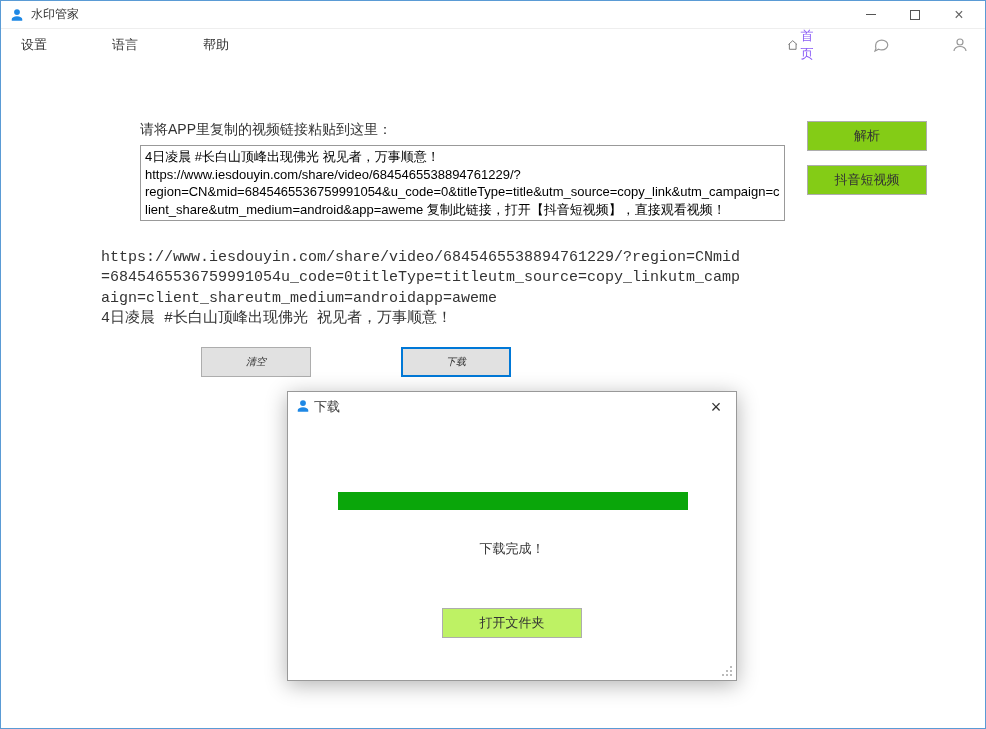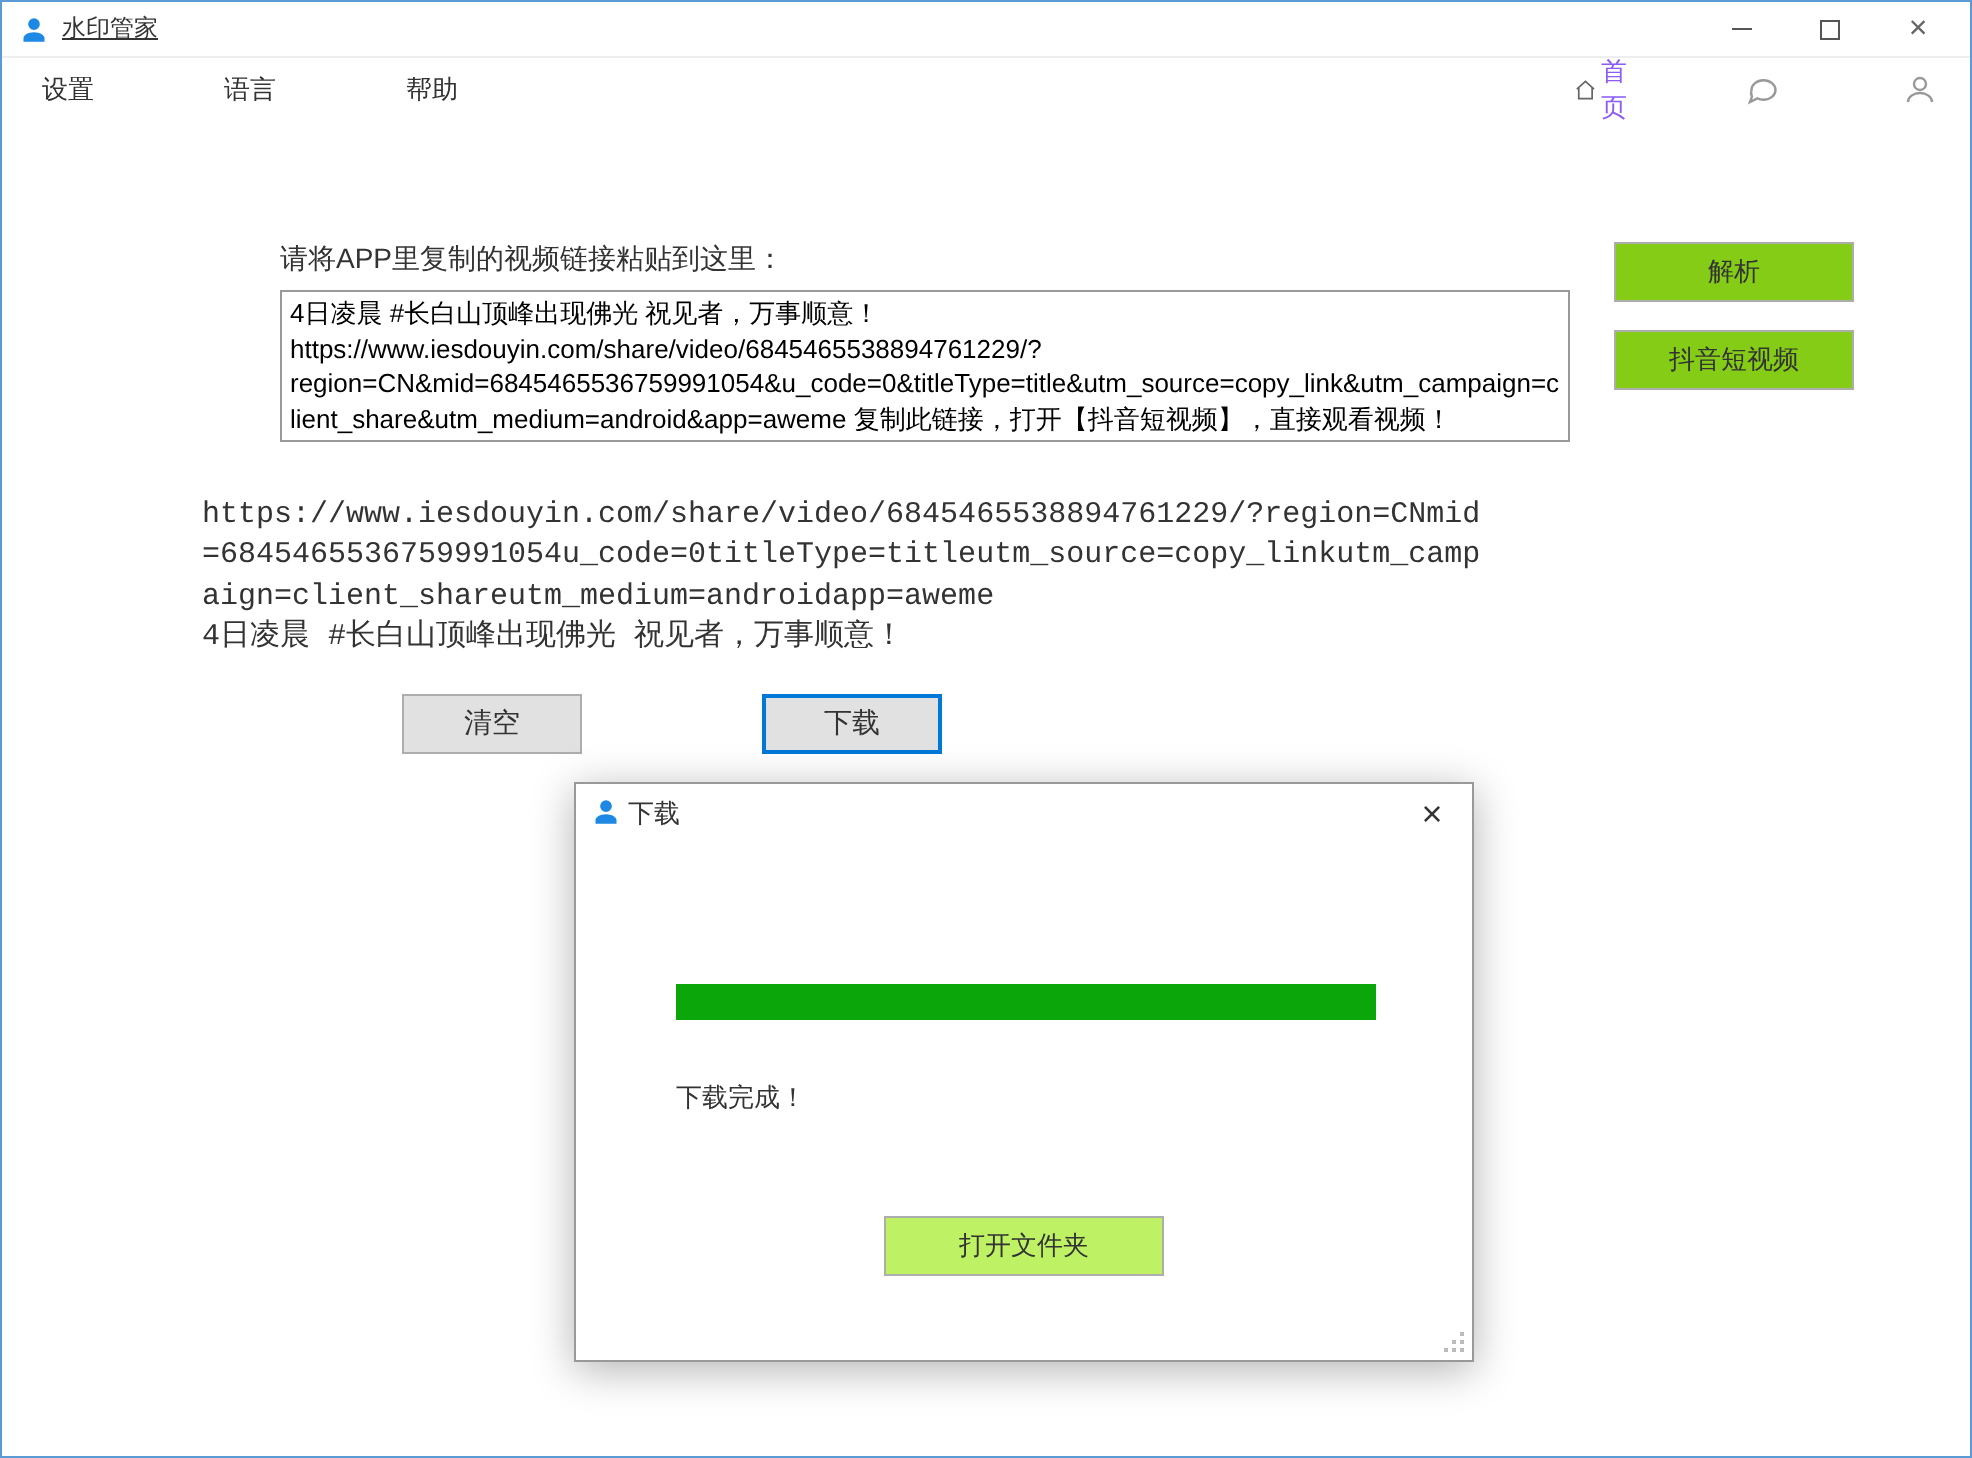--- a/index.html
+++ b/index.html
@@ -1,49 +1,49 @@
 <!DOCTYPE html>
 <html><head>
 <meta charset="utf-8">
 <style>
   * { box-sizing: border-box; margin: 0; padding: 0; }
   body { font-family: "Microsoft YaHei", "SimSun", Arial, sans-serif; font-size: 13px; color: #333; background: #fff; }
   .window { width: 986px; height: 729px; border: 1px solid #5a9bd5; position: relative; background: #fff; }
   .titlebar { height: 28px; display: flex; align-items: center; padding: 0 4px 0 8px; border-bottom: 1px solid #eee; }
   .titlebar .app-icon { width: 16px; height: 16px; margin-right: 6px; display:flex; align-items:center; justify-content:center; }
-  .titlebar .title { flex: 0 0 auto; font-size: 12px; color: #333; text-decoration: underline; }
+  .titlebar .title { flex: 0 0 auto; font-size: 12px; color: #333; }
   .titlebar .spacer { flex: 1; }
   .win-ctrl { width: 44px; height: 28px; display: flex; align-items: center; justify-content: center; cursor: default; color:#666; }
   .min-line { width:10px; height:1px; background:#555; }
   .max-box { width:10px; height:10px; border:1px solid #555; }
   .close-x { font-size:16px; line-height:1; }
   .menubar { height: 32px; display: flex; align-items: center; padding: 0 10px; gap: 45px; }
   .menu-item { padding: 4px 10px; font-size: 13px; cursor: default; }
   .menubar .spacer { flex:1; }
   .right-icon { width:30px; height:30px; display:flex; align-items:center; justify-content:center; margin-left:4px; cursor:default; color:#888; }
   .home-group { display:flex; align-items:center; }
   .home-group .home-label { margin-left:2px; font-size:13px; color:#8b5cf6; }
   .content { padding: 60px 40px 0 100px; position: relative; }
   .row1 { display:flex; align-items:flex-start; }
   .left-col { flex: 0 0 650px; padding-left: 39px; }
   .right-col { margin-left: 22px; display:flex; flex-direction:column; gap:14px; }
   .instruction { font-size:14px; margin-bottom:6px; }
   .input-box { width: 645px; height: 76px; border:1px solid #999; padding:2px 4px; font-size:13px; font-family: Arial, sans-serif; line-height:1.35; overflow:hidden; resize:none; }
   .side-btn { width:120px; height:30px; border:1px solid #adadad; background:#84cc16; cursor:default; font-size:13px; display:flex; align-items:center; justify-content:center; }
   .parsed { margin-top: 24px; width:645px; font-size:15px; font-family: Liberation Mono, monospace; line-height:1.35; word-break: break-all; }
   .btnrow { margin-top: 18px; display:flex; gap:90px; padding-left:100px; }
-  .act-btn { width:90px; height:30px; border:1px solid #adadad; background:#e1e1e1; cursor:default; font-size:14px; display:flex; align-items:center; justify-content:center; }
+  .act-btn { width:110px; height:30px; border:1px solid #adadad; background:#e1e1e1; cursor:default; font-size:10px; display:flex; align-items:center; justify-content:center;font-style:italic; }
   .act-btn.primary { border:2px solid #0078d7; background:#e1e1e1; }
   
   .dialog { position:absolute; left:286px; top:390px; width:450px; height:290px; background:#fff; border:1px solid #999; box-shadow: 0 4px 20px rgba(0,0,0,0.3); }
   .dialog-title { height:30px; display:flex; align-items:center; padding:0 8px; }
   .dialog-title .title-text { font-size:13px; margin-left:4px; }
   .dialog-title .spacer { flex:1; }
   .dialog-close { width:24px; height:24px; display:flex; align-items:center; justify-content:center; font-size:18px; cursor:default; }
-  .dialog-body { padding: 70px 50px 0 50px; }
+  .dialog-body { padding: 70px 50px 0 50px; text-align:center; }
   .progress { width:350px; height:18px; background:#0aa60a; margin:0 auto; }
   .status { margin-top:30px; font-size:13px; }
   .dlg-btn { margin:50px auto 0 auto; width:140px; height:30px; border:1px solid #adadad; background:#bef264; display:flex; align-items:center; justify-content:center; font-size:13px; cursor:default; }
   .resize-grip { position:absolute; right:2px; bottom:2px; width:14px; height:14px; }
   .resize-grip svg { display:block; }
 </style>
 </head>
 <body>
 
 <div class="window">

